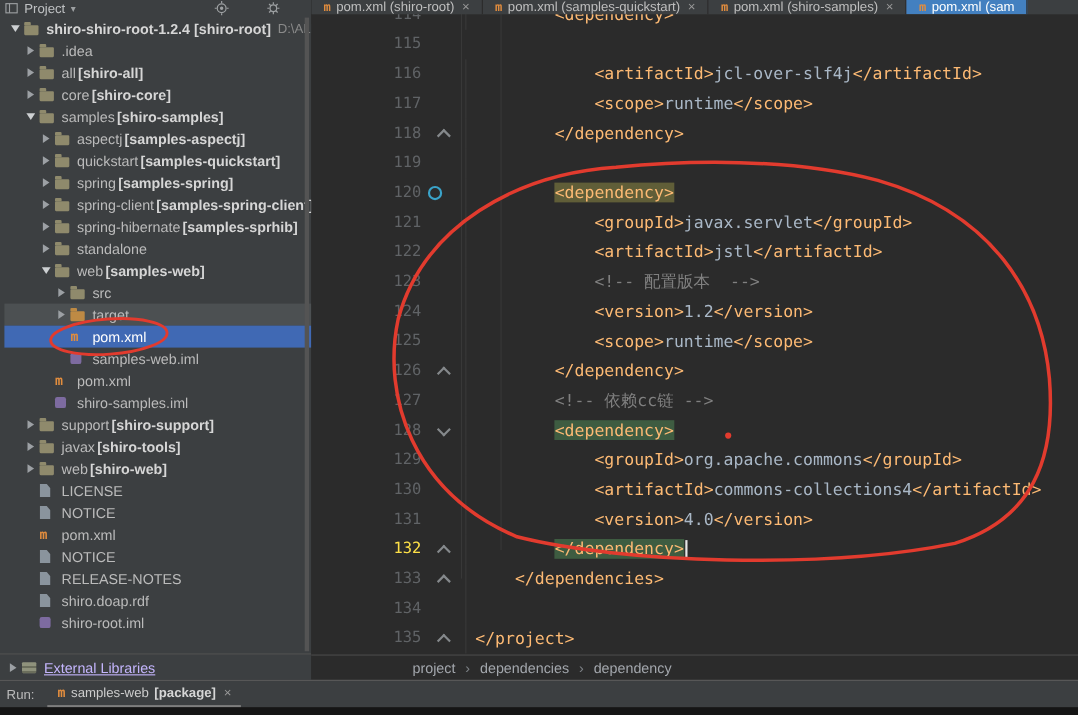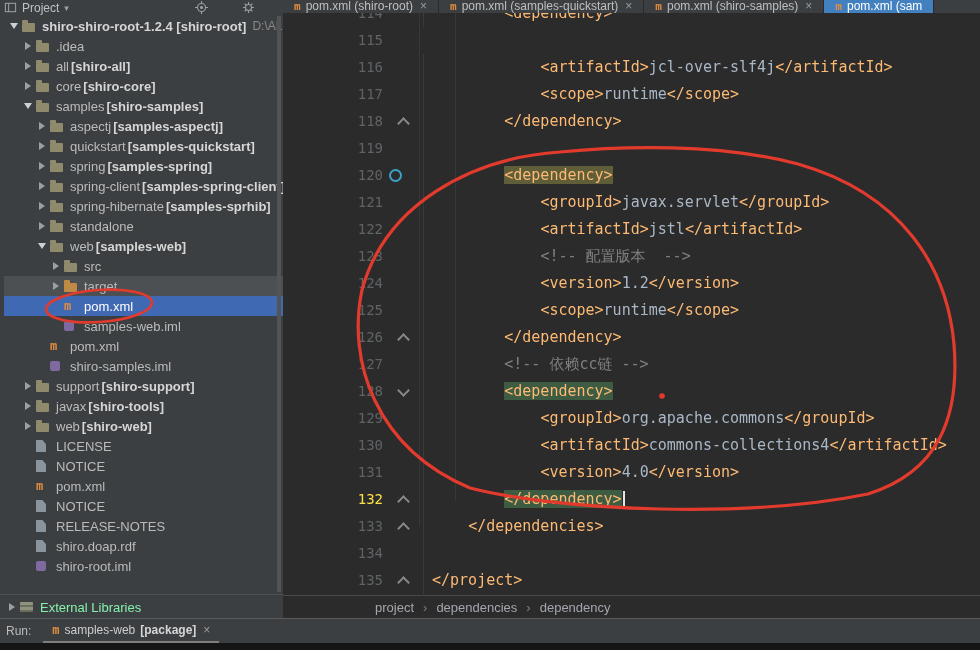--- a/index.html
+++ b/index.html
@@ -29,21 +29,21 @@
   .mvn{font-family:"DejaVu Sans Mono",monospace;font-weight:bold;color:#E28D3E;font-size:12px;line-height:1;}
   .fil{width:10px;height:12px;background:#8A949D;clip-path:polygon(0 0,65% 0,100% 35%,100% 100%,0 100%);}
   .imlx{width:10px;height:10px;background:#7D6BA0;border-radius:2px;}
   .libx{width:13px;height:10px;background:repeating-linear-gradient(180deg,#8F927C 0 3px,#6B6E5C 3px 5px);border-radius:1px;}
   .tlbl{margin-left:2px;}
   .tlbl.b,.b{font-weight:bold;color:#D6D6D6;}
   .tdetail{color:#8A8A8A;margin-left:6px;font-size:12px;}
   .splitter{position:absolute;left:277px;top:16px;width:4px;height:576px;background:#545454;}
   .pp-sep{position:absolute;left:0;right:0;top:594px;height:1px;background:#515151;}
   .extlib{position:absolute;left:0;right:0;top:597px;height:20px;display:flex;align-items:center;
-          padding-left:4px;font-size:13px;color:#86efac;}
+          padding-left:4px;font-size:13px;color:#c4b5fd;text-decoration:underline;}
 
   
   #editor{position:absolute;left:283px;top:0;width:697px;height:595px;background:#2B2B2B;overflow:hidden;}
   .ig{position:absolute;width:1px;background:#383838;top:0;}
   .tabbar{position:absolute;top:0;left:0;right:0;height:13px;background:#3C3F41;display:flex;overflow:hidden;z-index:5;}
   .etab{display:flex;align-items:center;gap:5px;padding:0 11px;font-size:12px;color:#BFBFBF;
         border-right:1px solid #2B2B2B;flex:0 0 auto;height:100%;line-height:13px;}
   .etab .mvn{font-size:11px;}
   .etab.active{background:#4380C0;color:#FFFFFF;}
   .tclose{color:#9A9A9A;font-size:12px;margin-left:2px;cursor:pointer;}

